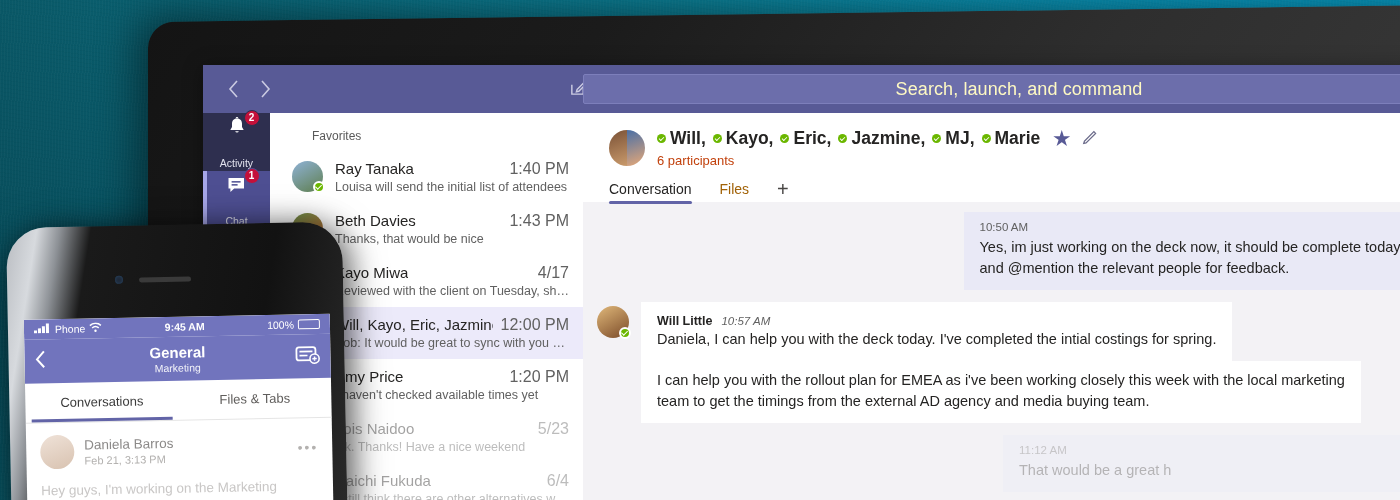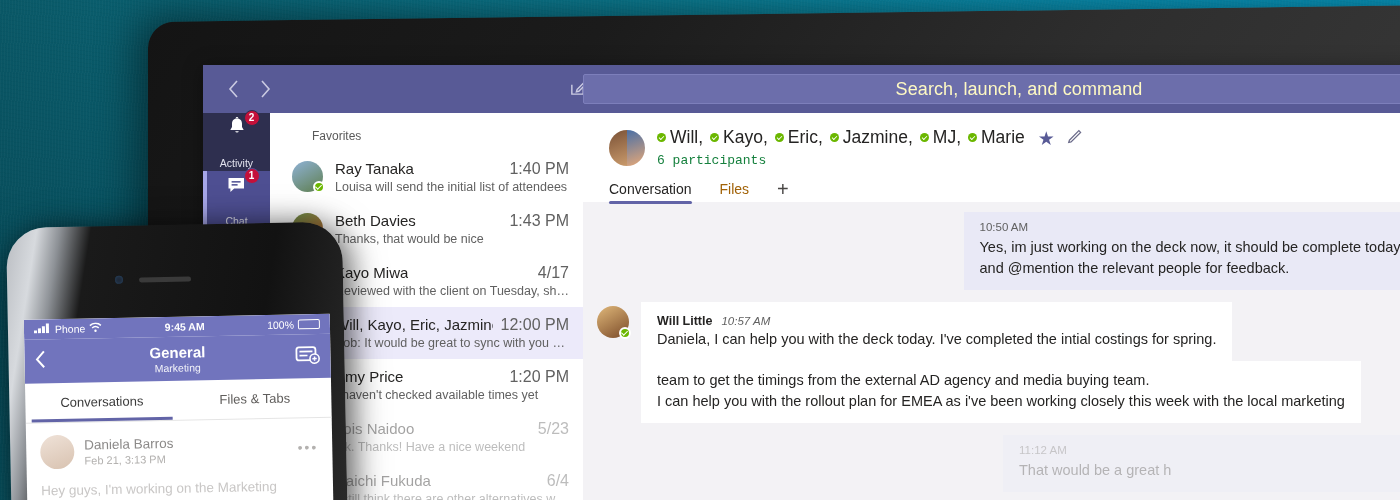--- a/index.html
+++ b/index.html
@@ -102,27 +102,27 @@
   .chat-preview { font-size: 12.5px; color: #616161; margin-top: 2px; white-space: nowrap; overflow: hidden; text-overflow: ellipsis; }
   .fade-1 { opacity: .42; }
 
   
   #main { flex: 1; background: #f3f2f5; position: relative; }
   #conv-header { background: #fff; padding: 14px 0 0 26px; height: 89px; border-bottom: none; }
   #conv-top { display: flex; align-items: center; }
   #group-avatar { width: 36px; height: 36px; border-radius: 50%; overflow: hidden; display: flex; flex: 0 0 36px; }
   #group-avatar .half { width: 50%; height: 100%; }
   #conv-titles { margin-left: 12px; }
-  #participant-names { font-size: 17.5px; color: #252423; display: flex; align-items: flex-start; flex-wrap: nowrap; }
+  #participant-names { font-size: 17.5px; color: #252423; display: flex; align-items: center; flex-wrap: nowrap; font-weight: bold; }
   .pname { display: inline-flex; align-items: center; margin-right: 7px; white-space: nowrap; }
   .pdot { width: 9px; height: 9px; border-radius: 50%; background: #6bb700; margin-right: 4px; flex: 0 0 9px; position: relative; }
   .pdot::after{ content:""; position:absolute; left:2px; top:3px; width:3.5px; height:1.8px; border-left:1.2px solid #fff; border-bottom:1.2px solid #fff; transform: rotate(-45deg); }
   #star-icon { color: #585a96; font-size: 19px; margin-left: 6px; }
   #edit-pencil { color: #6b6b8a; margin-left: 12px; }
-  #participants-count { font-size: 13px; color: #15803d; margin-top: 3px; font-family: Liberation Mono, monospace; }
+  #participants-count { font-size: 13px; color: #c2410c; margin-top: 3px; }
   #tabs { display: flex; align-items: center; margin-top: 11px; }
   .tab { font-size: 14px; color: #a16207; margin-right: 28px; padding-bottom: 7px; position: relative; }
   .tab.active { color: #252423; }
   .tab.active::after { content:""; position:absolute; left:0; right:0; bottom:0; height:3px; background:#6264a7; border-radius:2px; }
   #tab-plus { color: #484644; font-size: 20px; padding-bottom: 7px; line-height: 1; }
 
   #messages { position: absolute; left: 0; right: 0; top: 89px; bottom: 0; padding: 10px 0 0 0; }
   .msg-row { display: flex; padding: 0 0 0 58px; }
   .msg-row.right { justify-content: flex-end; padding-right: 0; }
   .bubble { background: #fff; padding: 9px 16px 11px 16px; max-width: 760px; }
@@ -406,22 +406,22 @@
                 <div class="msg-row">
                   <div class="bubble">
                     <div><span class="msg-sender">Will Little</span><span class="msg-sender-time">10:57 AM</span></div>
                     <div class="msg-text">Daniela, I can help you with the deck today. I've completed the intial costings for spring.</div>
                   </div>
                 </div>
               </div>
               <div class="msg-block" style="margin-bottom: 12px;">
                 <div class="msg-row">
                   <div class="bubble">
+                    <div class="msg-text">I can help you with the rollout plan for EMEA as i've been working closely this week with the local marketing</div>
                     <div class="msg-text">team to get the timings from the external AD agency and media buying team.</div>
-                    <div class="msg-text">I can help you with the rollout plan for EMEA as i've been working closely this week with the local marketing</div>
                   </div>
                 </div>
               </div>
               <div class="msg-block" style="margin-bottom: 12px;">
                 <div class="msg-row right" style="opacity: 0.3;">
                   <div class="bubble mine" style="margin-right: 0px; min-width: 460px;">
                     <div class="msg-time">11:12 AM</div>
                     <div class="msg-text">That would be a great h</div>
                   </div>
                 </div>

